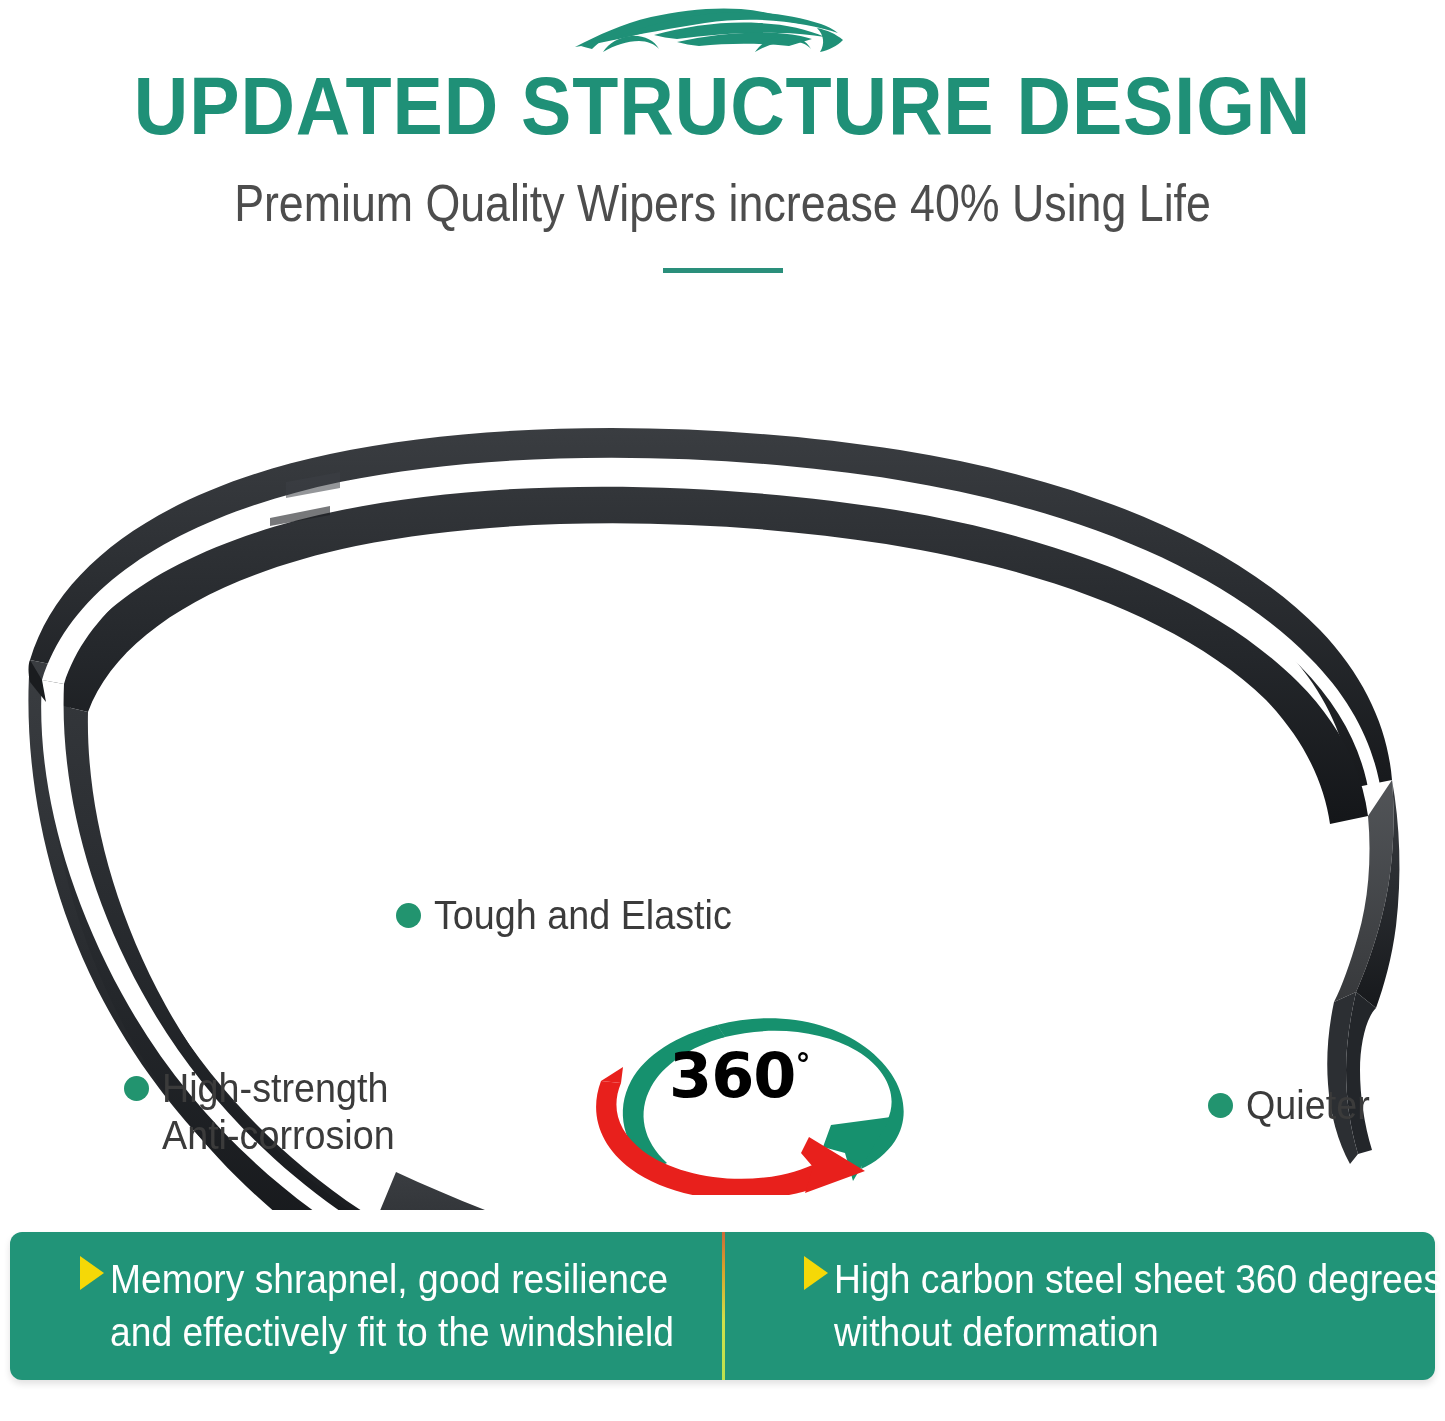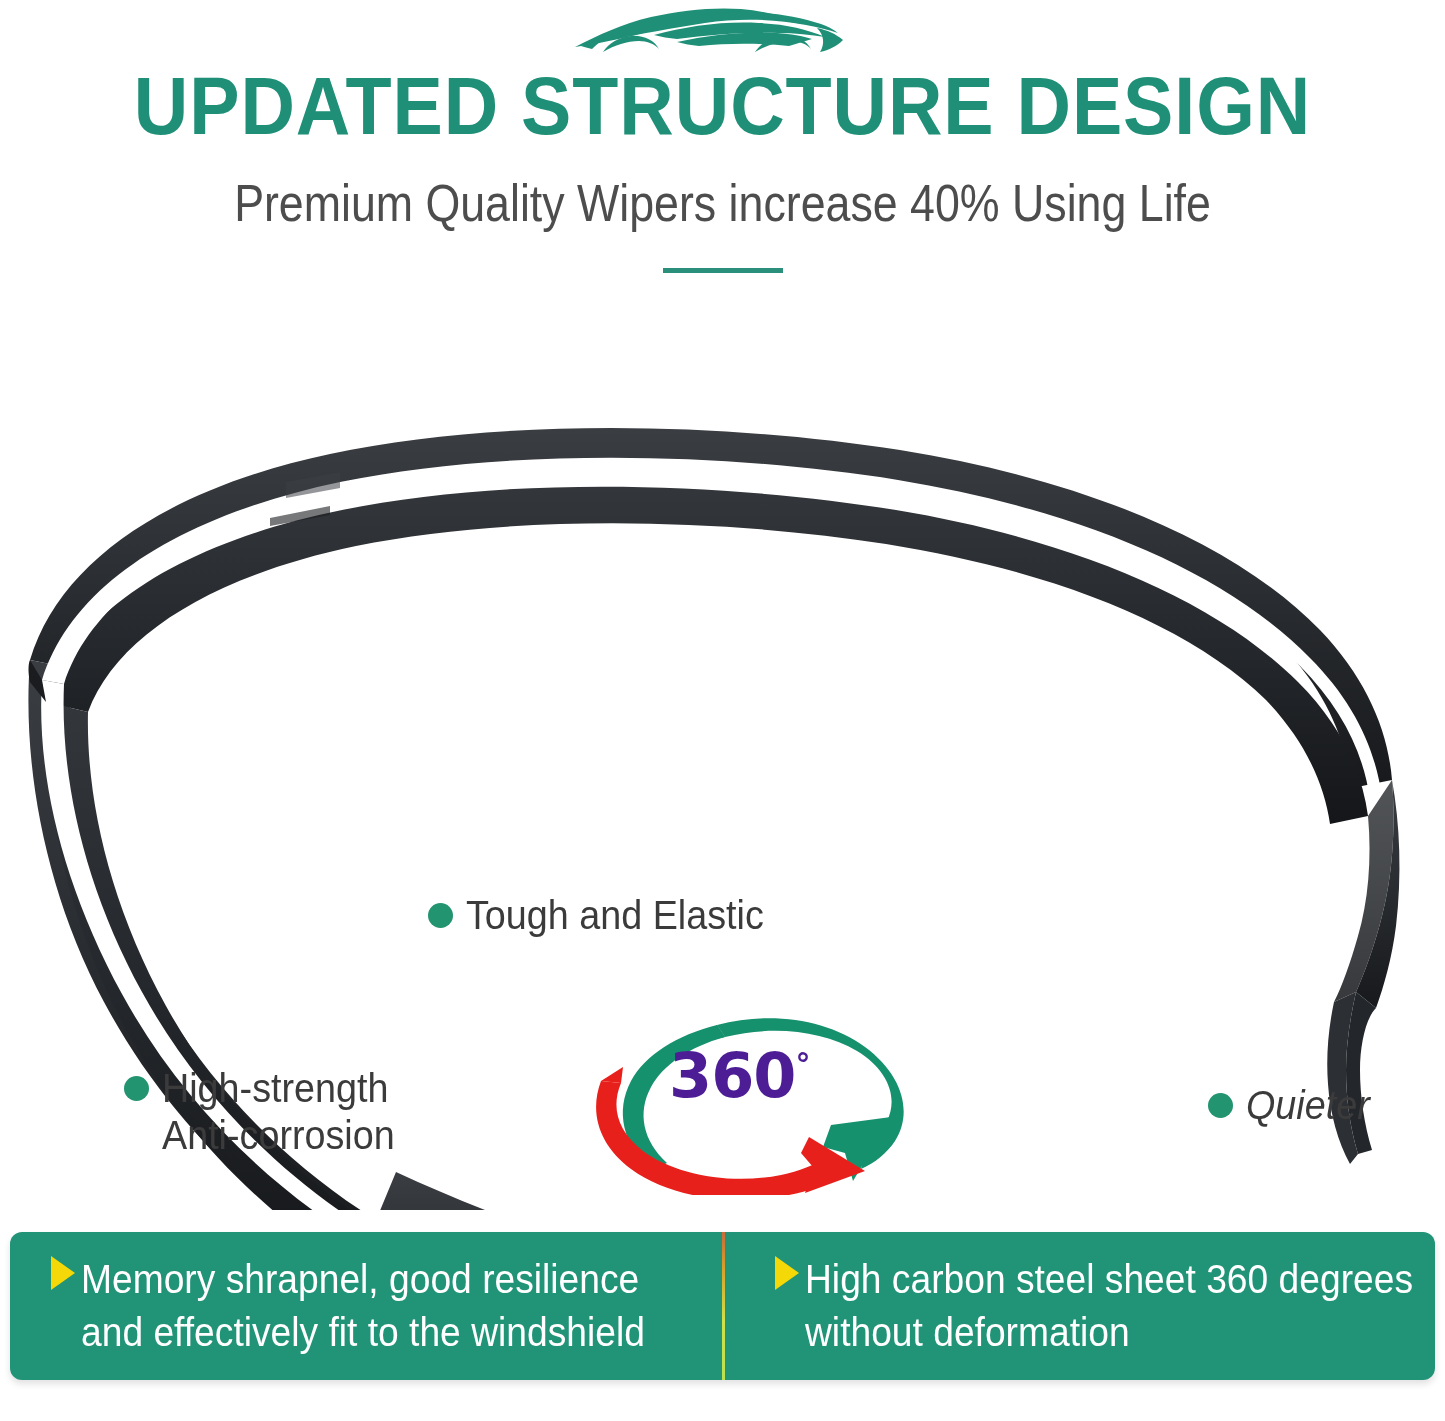--- a/index.html
+++ b/index.html
@@ -101,42 +101,42 @@
     margin-right: 13px;
   }
   .feature .ftext {
     font-family: "Liberation Sans Narrow", "Liberation Sans", sans-serif;
     font-size: 41px;
     line-height: 47px;
     color: #3b3b3b;
     transform: scaleX(0.92);
     transform-origin: left center;
   }
-  #feature-tough   { left: 428px; top: 562px; text-align: right; }
+  #feature-tough   { left: 396px; top: 562px; text-align: right; }
   #feature-anti    { left: 868px; top: 562px; }
   #feature-high    { left: 124px; top: 735px; justify-content: center; }
-  #feature-quiet   { left: 1208px; top: 752px; font-style: italic; }
+  #feature-quiet   { left: 1208px; top: 752px; }
 
   
   #badge-360 {
     position: absolute;
     left: 565px;
     top: 655px;
     width: 360px;
     height: 210px;
   }
   #badge-360 .badge-text {
     position: absolute;
     left: 104px;
     top: 60px;
     font-family: "DejaVu Sans", sans-serif;
     font-weight: bold;
     font-size: 62px;
     line-height: 62px;
-    color: #4c1d95;
+    color: #000000;
     letter-spacing: -1px;
   }
   #badge-360 .badge-deg {
     font-size: 30px;
     vertical-align: super;
     line-height: 30px;
   }
 
   
   #banner {
@@ -150,21 +150,21 @@
     box-shadow: 0 4px 7px rgba(0,0,0,0.12);
     display: flex;
   }
   .banner-panel {
     flex: 1 1 50%;
     display: flex;
     align-items: center;
     position: relative;
     box-sizing: border-box;
   }
-  .banner-panel.left  { padding-left: 41px; }
+  .banner-panel.left  { padding-left: 70px; }
   .banner-panel.right { padding-left: 88px; }
   .tri {
     width: 0; height: 0;
     border-top: 17px solid transparent;
     border-bottom: 17px solid transparent;
     border-left: 24px solid #f5d807;
     flex: 0 0 auto;
     align-self: flex-start;
     margin-top: 24px;
     margin-right: 6px;

